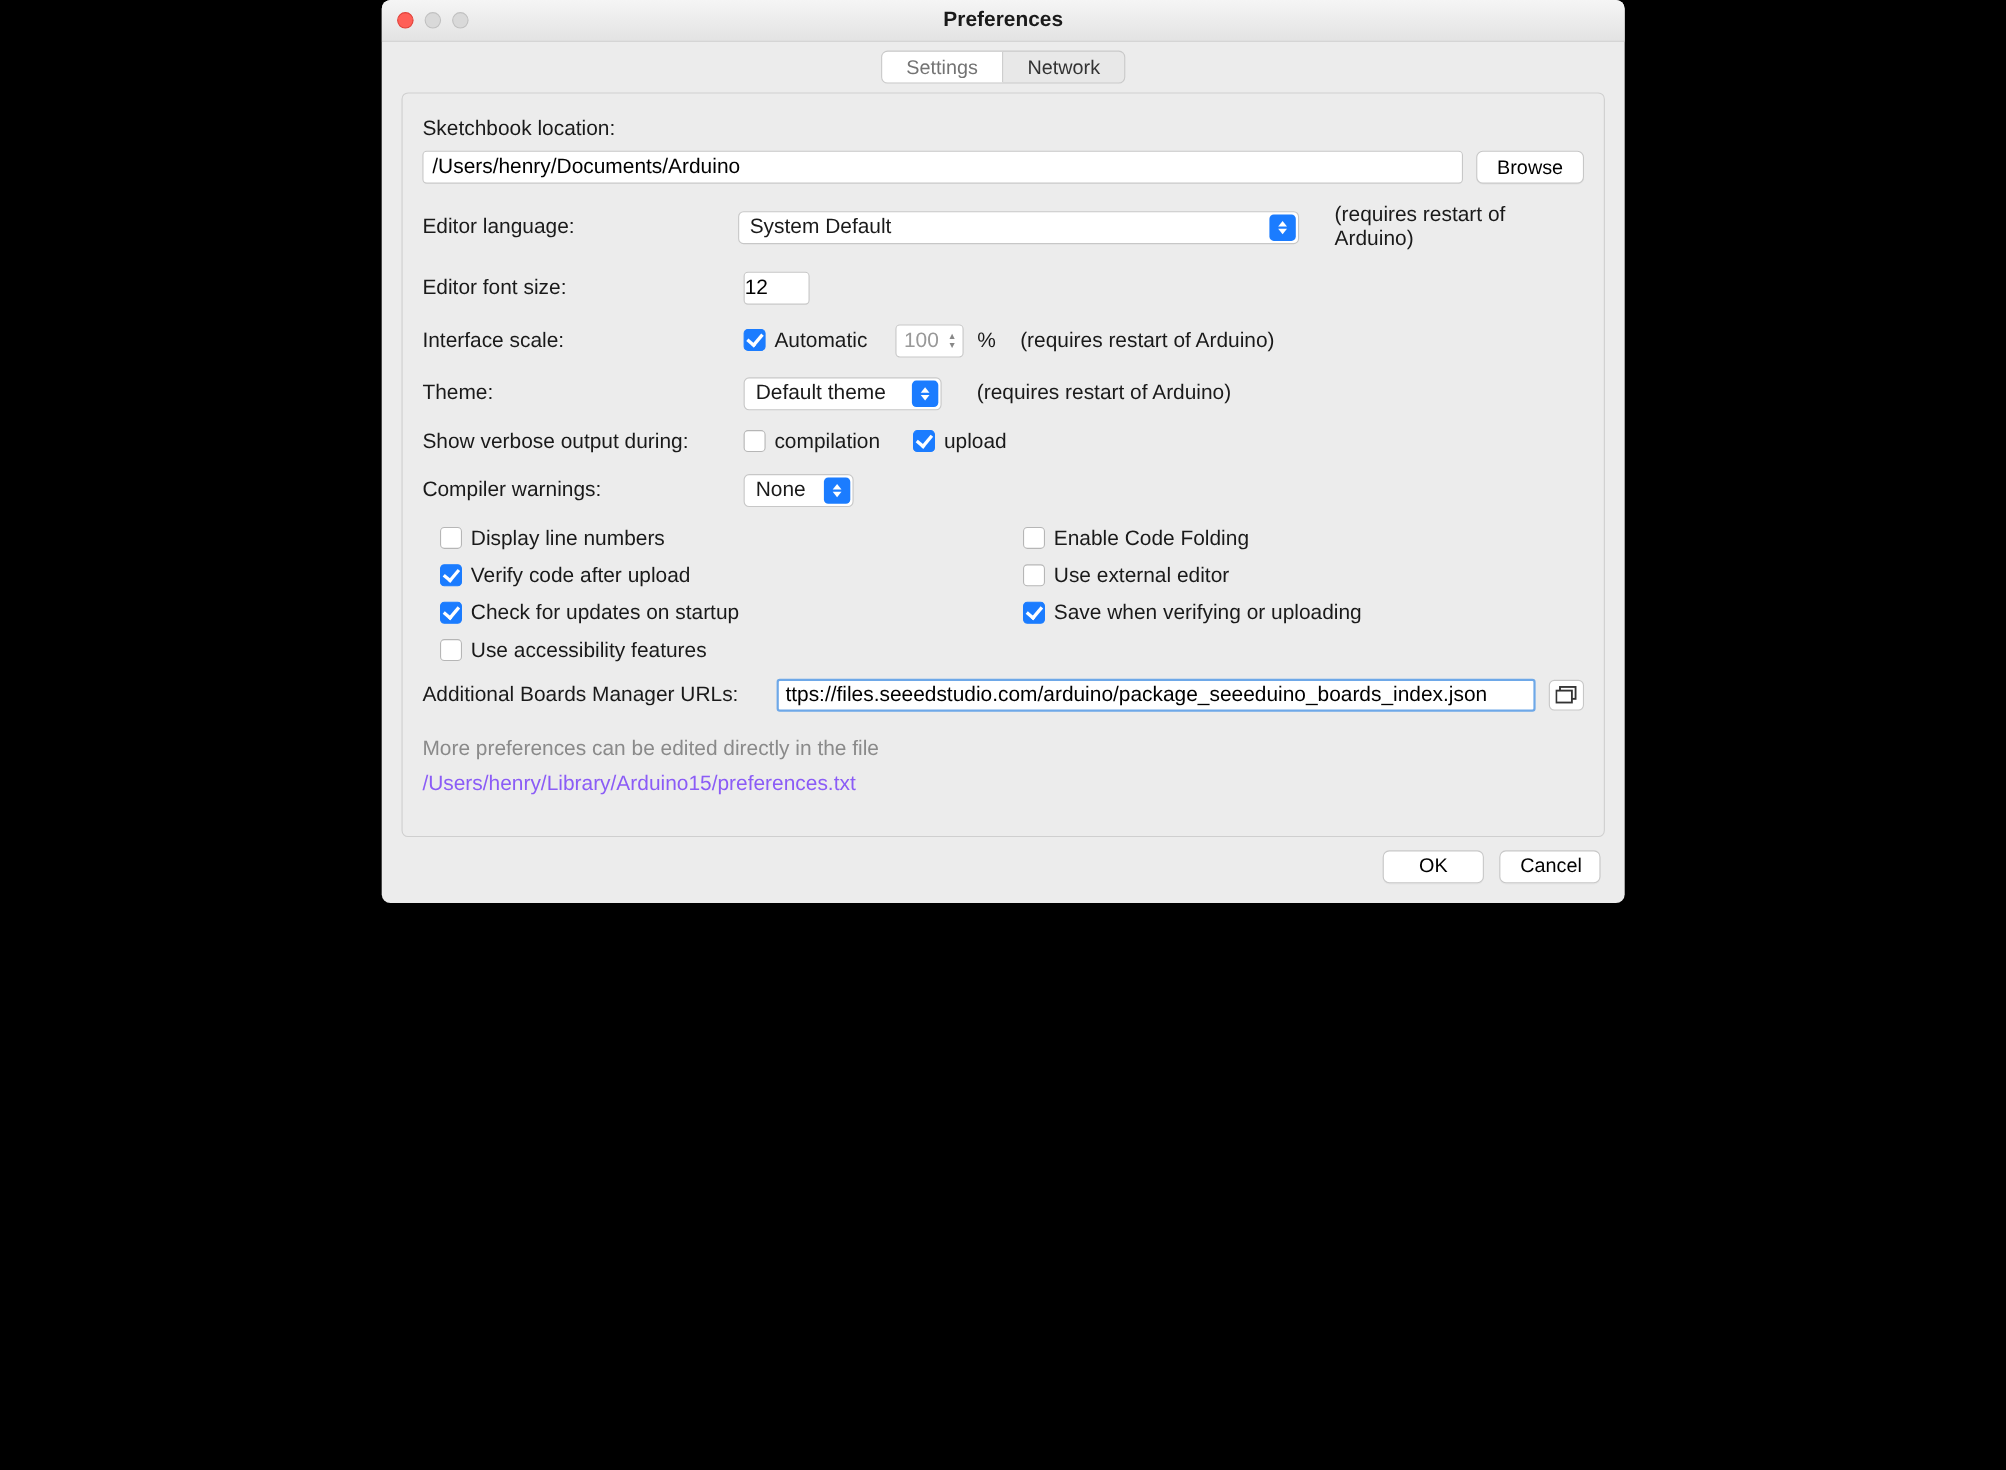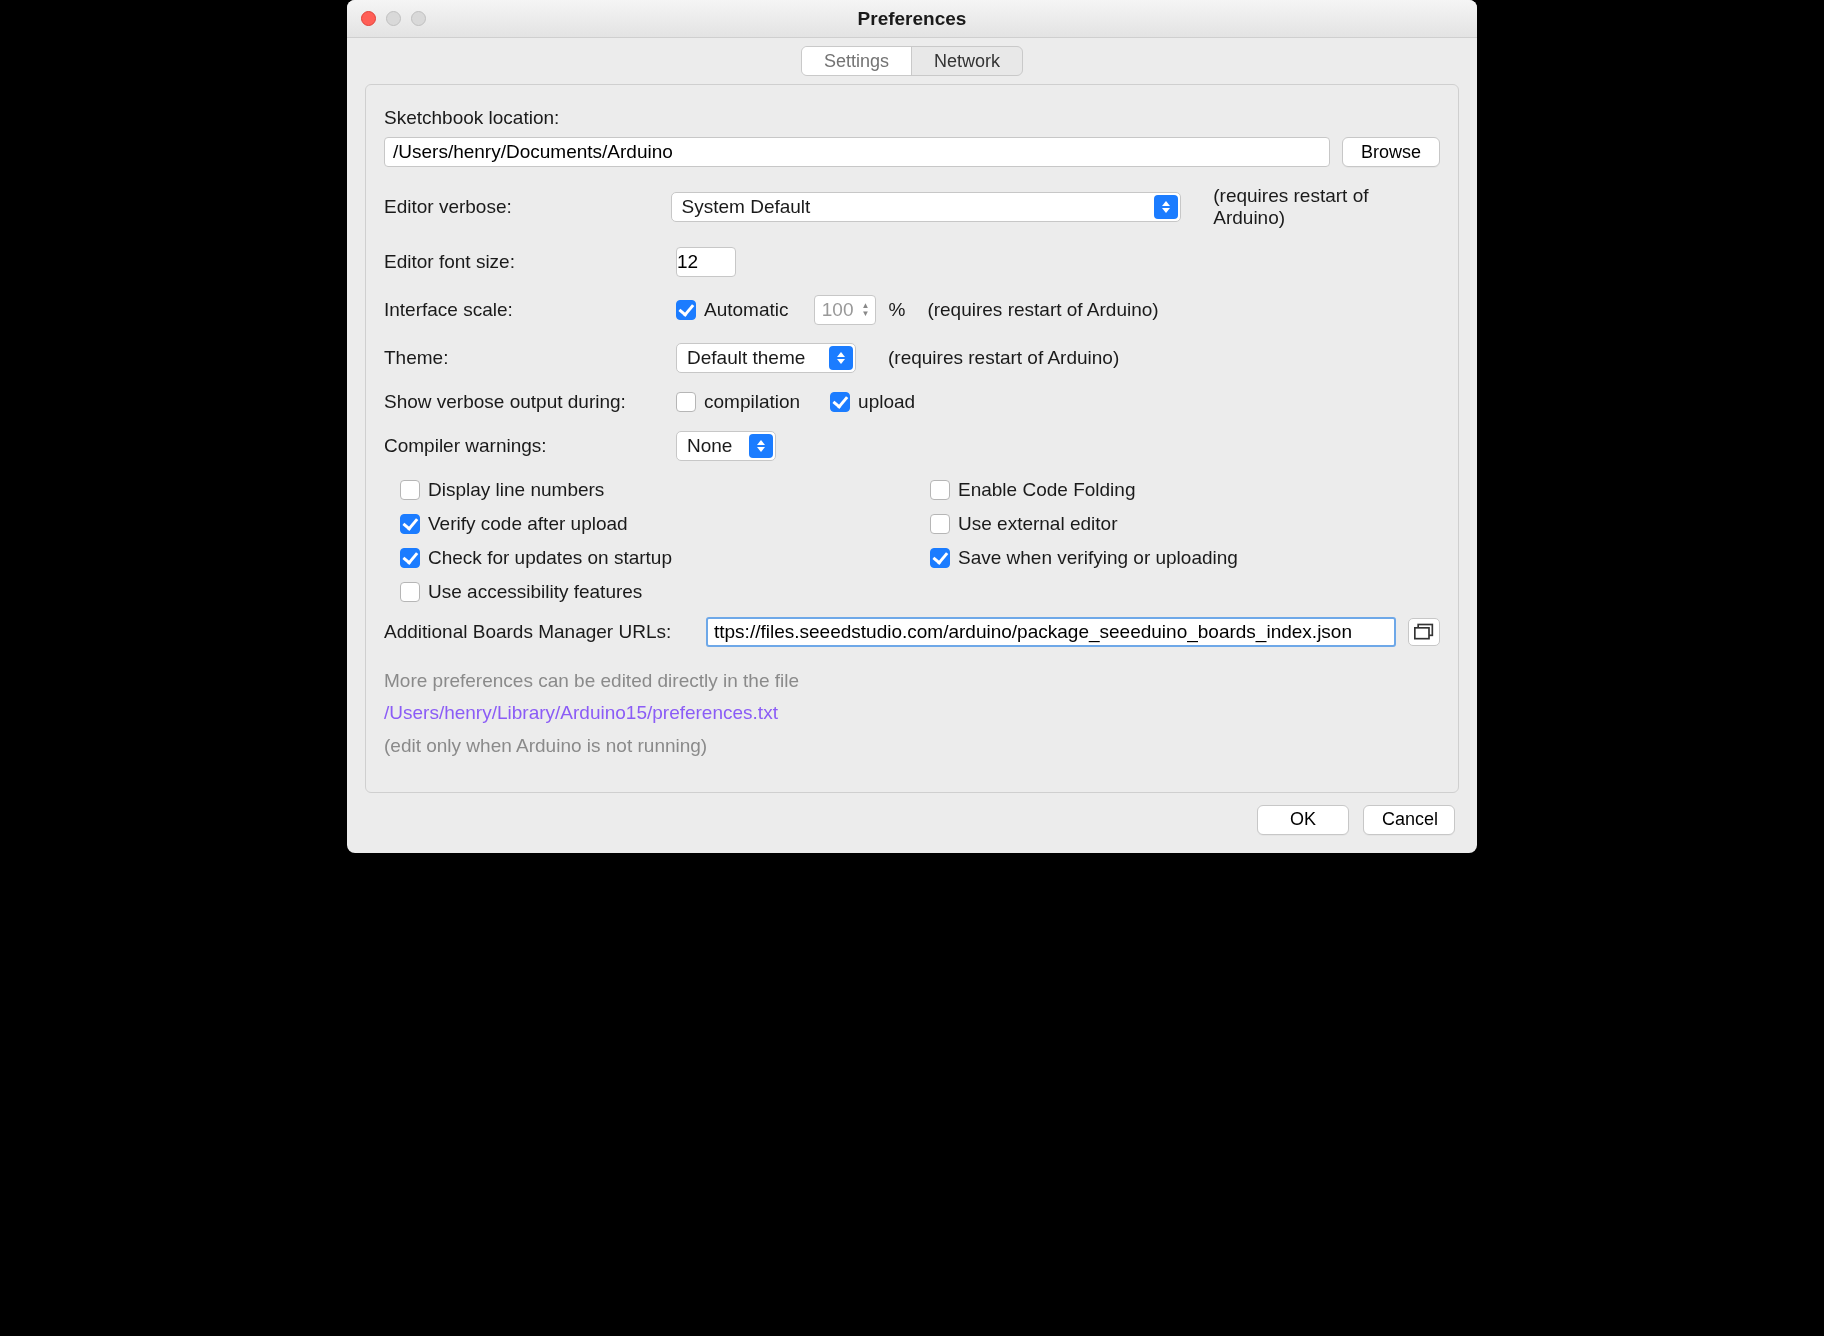--- a/index.html
+++ b/index.html
@@ -93,21 +93,21 @@
     .stepper span { font-size:8px; color:#888; line-height:8px; }
     .chk {
       width:20px; height:20px; background:#fff; border:1px solid #b6b6b6; border-radius:4px;
       display:inline-flex; align-items:center; justify-content:center; flex-shrink:0;
     }
     .chk.checked { background:#1b7cff; border-color:#1b7cff; }
     .chk.checked::after {
       content:""; width:6px; height:11px; border:solid #fff; border-width:0 3px 3px 0;
       transform: rotate(40deg) translate(-1px,-1px);
     }
-    .chkpair { display:flex; align-items:center; gap:8px; }
+    .chkpair { display:flex; align-items:flex-start; gap:8px; }
     .opts-grid {
       display:grid; grid-template-columns: 1fr 1fr; row-gap:12px; column-gap:20px;
       margin: 4px 0 14px 16px;
     }
     .hint { color:#8a8a8a; }
     .link-text { color:#8b5cf6; }
     .urls-input {
       flex:1; height:30px; background:#fff;
       border:2px solid #6ea8e8; border-radius:3px;
       padding:1px 6px; font-size:19px;
@@ -148,21 +148,21 @@
 
     <div class="row" style="margin-bottom:8px;">
       <div class="label">Sketchbook location:</div>
     </div>
     <div class="row">
       <input class="full-input" value="/Users/henry/Documents/Arduino" style="">
       <button class="btn">Browse</button>
     </div>
 
     <div class="row">
-      <div class="label">Editor verbose:</div>
+      <div class="label">Editor language:</div>
       <div class="select" style="width:520px;">
         <span>System Default</span>
         <span class="sel-cap"></span>
       </div>
       <span style="margin-left:20px;">(requires restart of Arduino)</span>
     </div>
 
     <div class="row">
       <div class="label">Editor font size:</div>
       <input class="small-input" value="12" style="">
@@ -252,21 +252,20 @@
         <svg viewBox="0 0 24 20">
           <rect x="5" y="1" width="17" height="13" fill="none" stroke="#333" stroke-width="2"></rect>
           <rect x="1" y="5" width="17" height="13" fill="#fff" stroke="#333" stroke-width="2"></rect>
         </svg>
       </div>
     </div>
 
     <div class="footnote">
       <div class="hint">More preferences can be edited directly in the file</div>
       <div class="link-text">/Users/henry/Library/Arduino15/preferences.txt</div>
-      <div class="hint">(edit only when Arduino is not running)</div>
     </div>
   </div>
 
   <div class="footer">
     <button class="btn" style="width:92px;">OK</button>
     <button class="btn" style="width:92px;">Cancel</button>
   </div>
 </div>
 
 </body></html>

